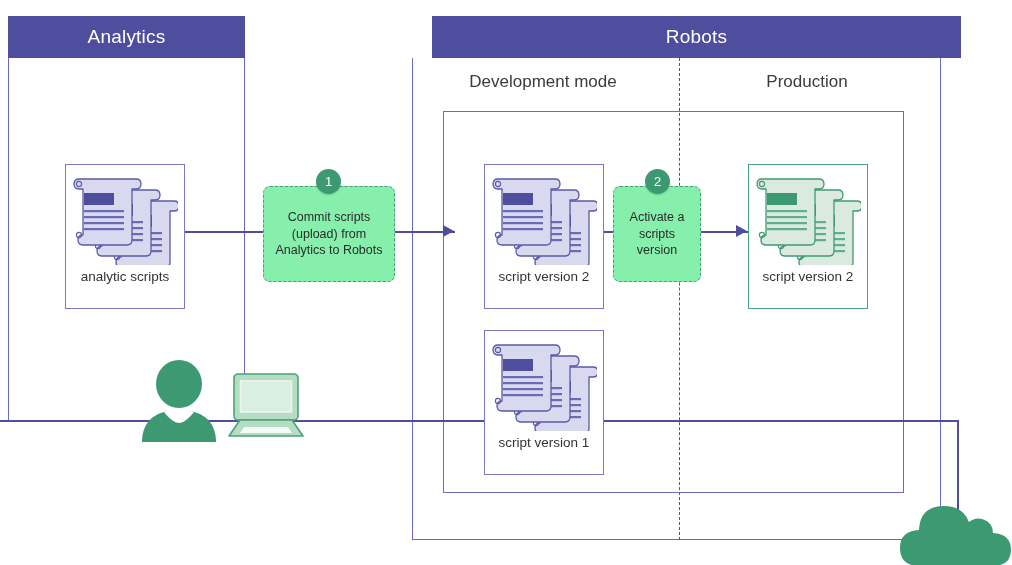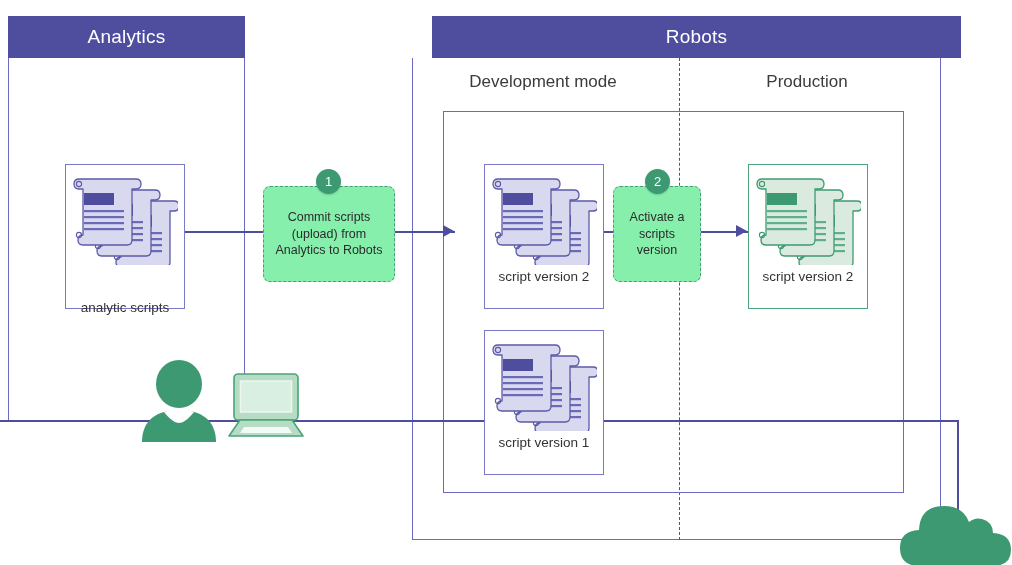--- a/index.html
+++ b/index.html
@@ -108,21 +108,21 @@
     position:relative;
   }
   .script-card .card-label{
     font-size:13.5px;
     color:#333333;
     text-align:center;
     white-space:nowrap;
     margin-top:4px;
   }
 
-  #card-analytic{left:65px;top:164px;width:120px;height:145px;gap:31px;}
+  #card-analytic{left:65px;top:164px;width:120px;height:145px;}
   #card-dev2{left:484px;top:164px;width:120px;height:145px;}
   #card-dev1{left:484px;top:330px;width:120px;height:145px;}
   #card-prod2{left:748px;top:164px;width:120px;height:145px;}
 
   
   .callout{
     position:absolute;
     box-sizing:border-box;
     border:1.6px dashed #4c9a77;
     border-radius:7px;

